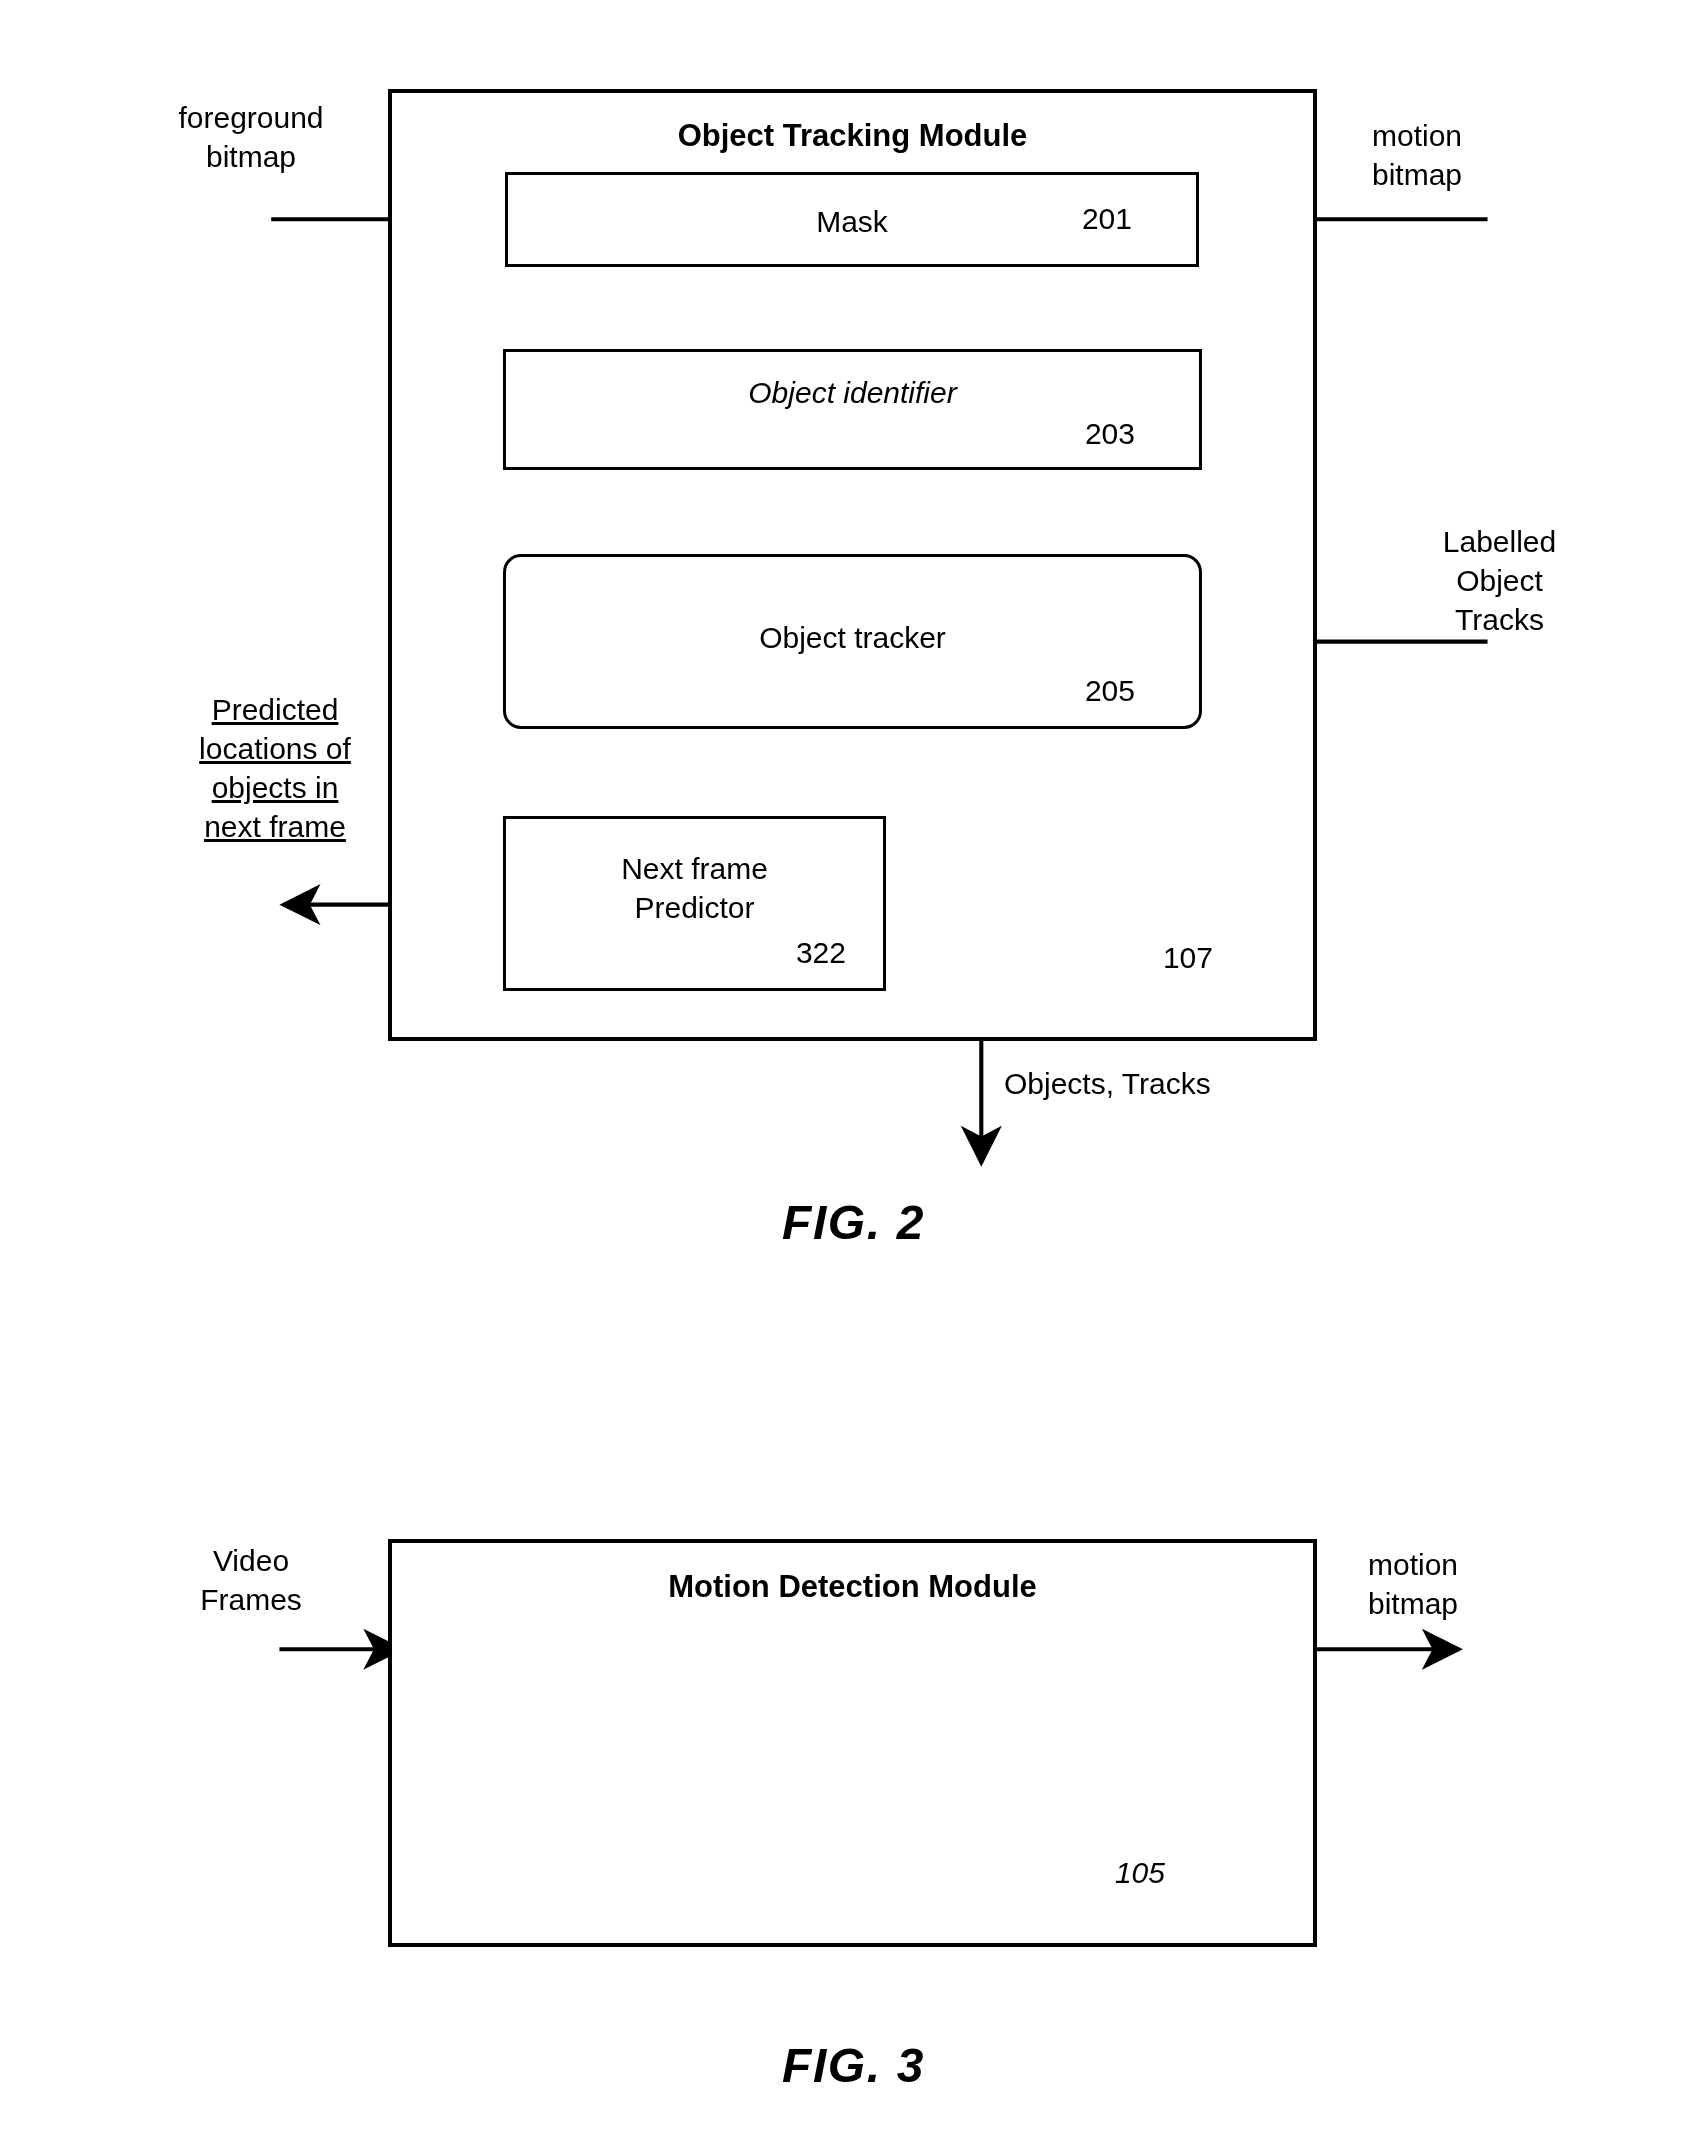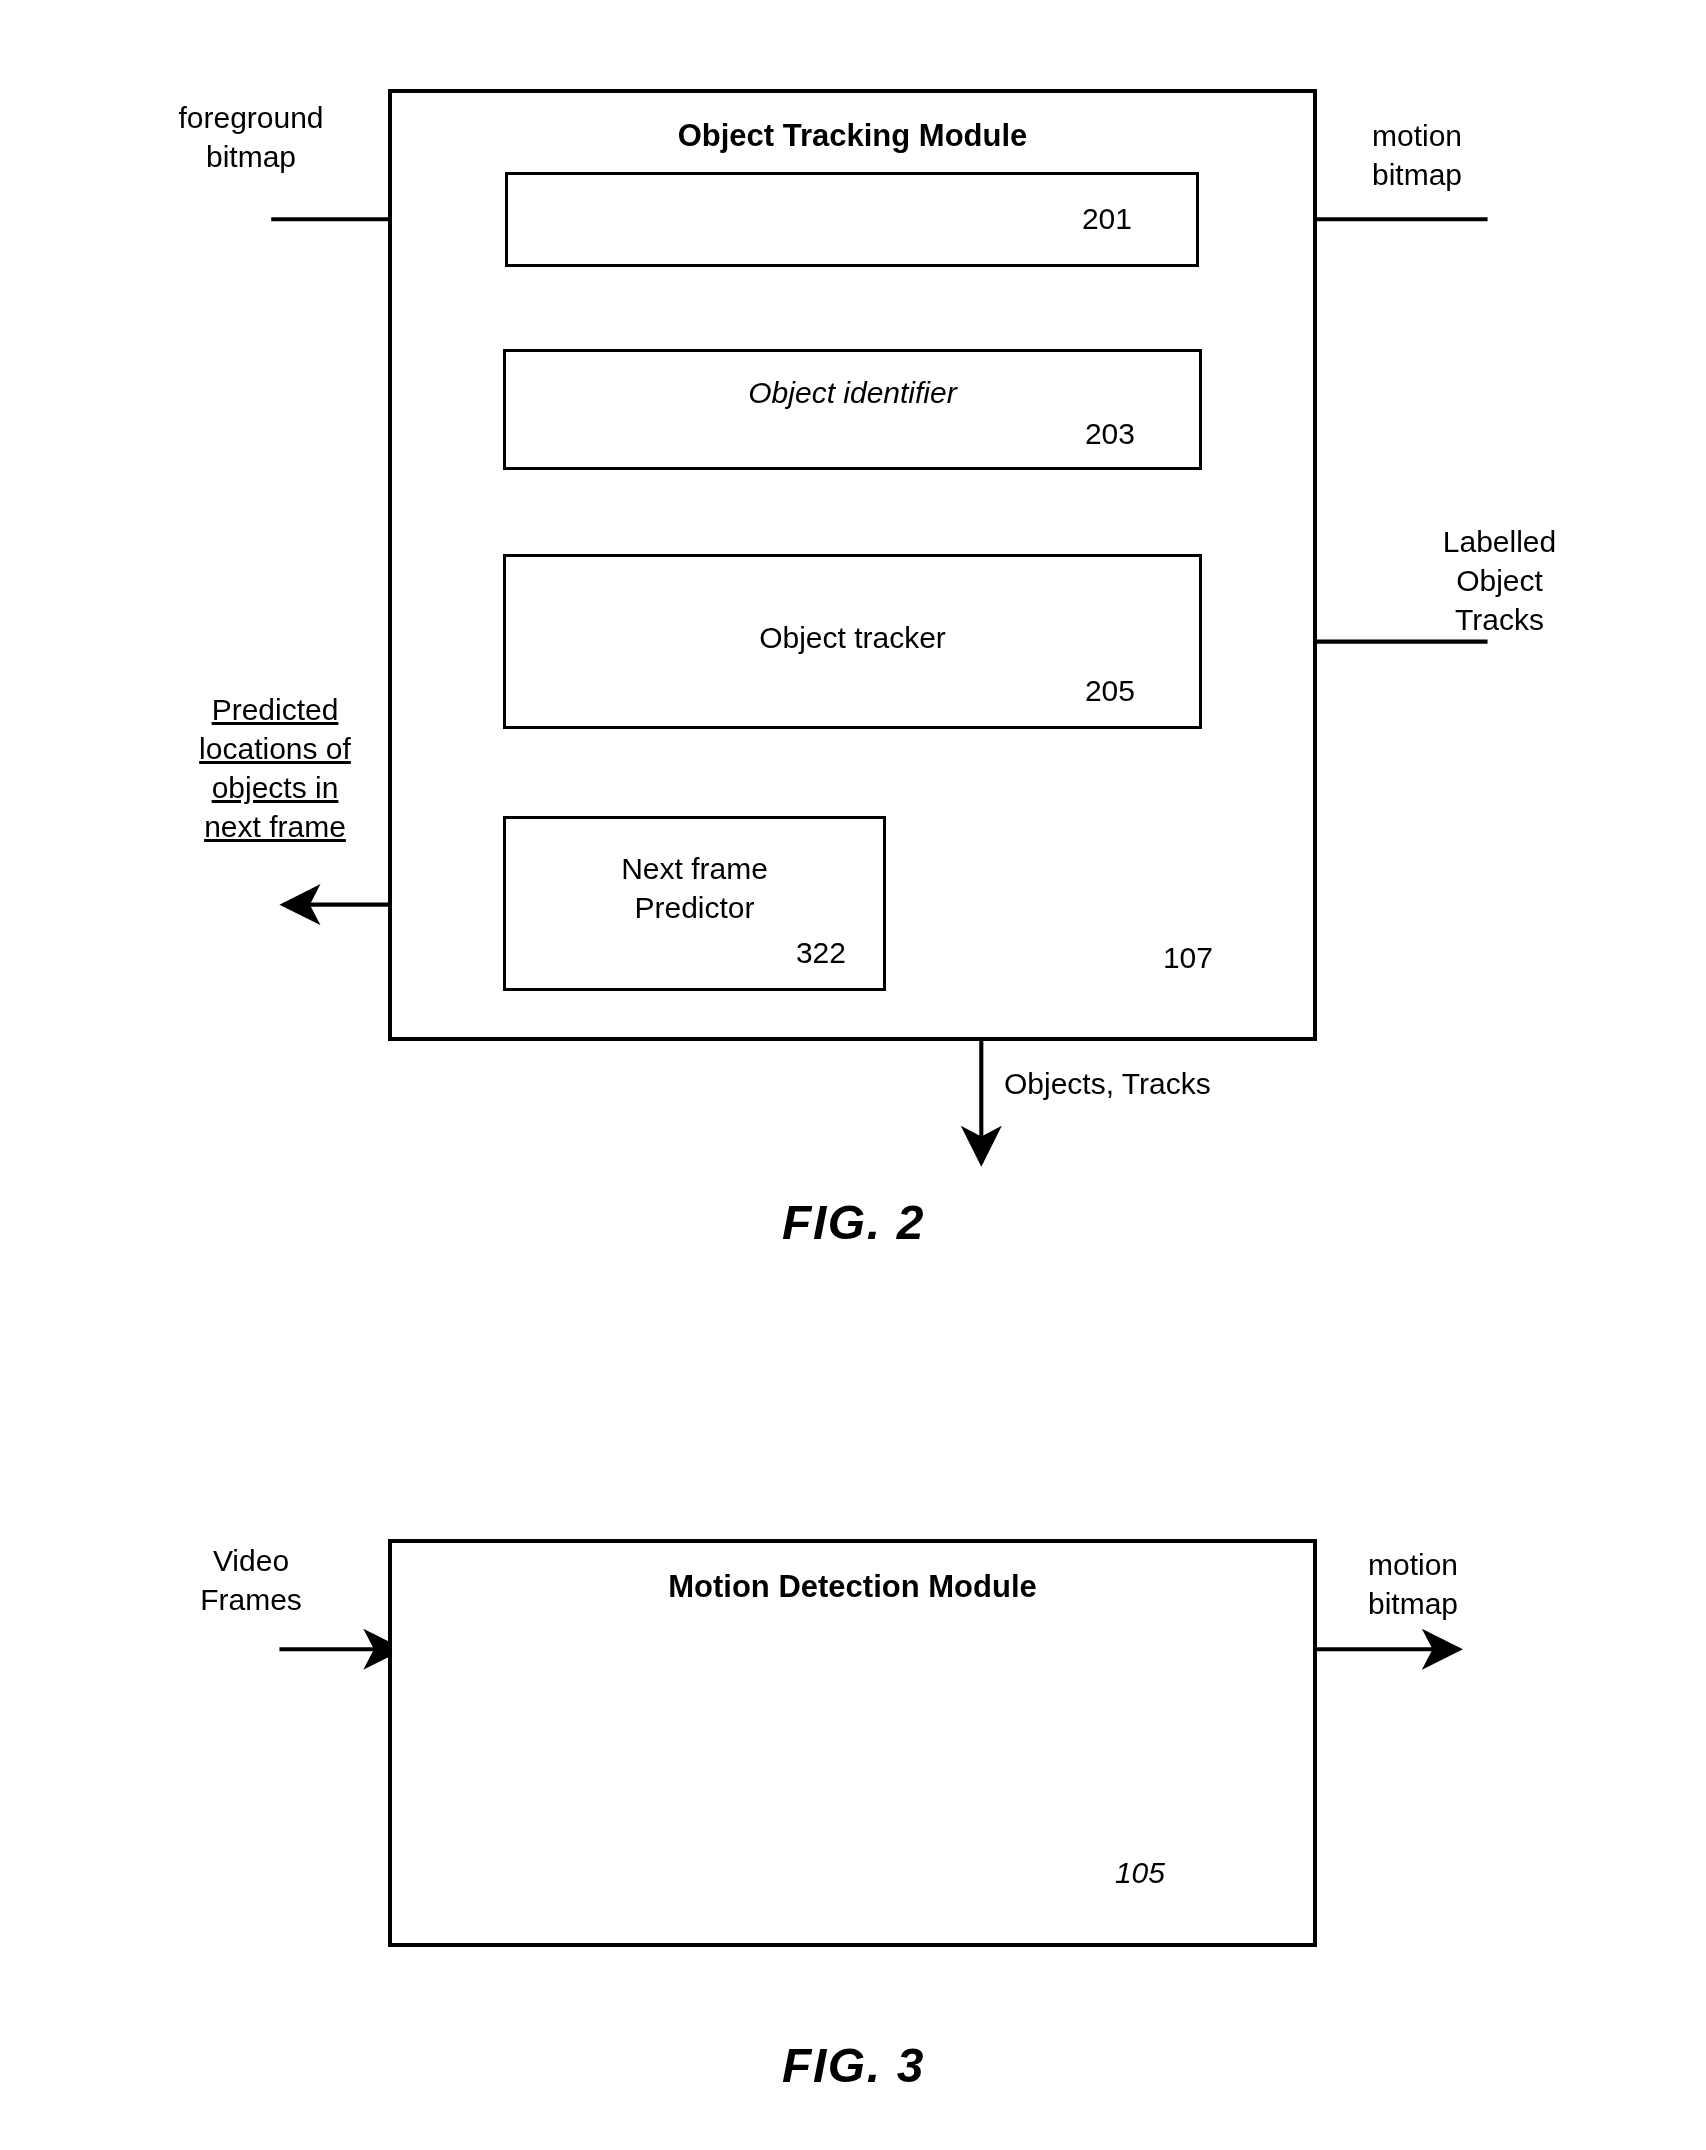--- a/index.html
+++ b/index.html
@@ -48,29 +48,30 @@
       <line x1="1598" y1="1992" x2="1775" y2="1992" marker-end="url(#ah)"></line>
     </g>
   </svg>
 
   <div class="box outer" style="left:388px;top:77px;width:929px;height:952px;">
     <div class="title" style="top:25px;">Object Tracking Module</div>
     <div class="num" style="right:100px;bottom:62px;">107</div>
   </div>
 
   <div class="box" style="left:505px;top:160px;width:694px;height:95px;">
+    <div class="lbl ctr" style="left:0;top:27px;width:100%;">Mask</div>
     <div class="num" style="right:64px;top:27px;">201</div>
   </div>
 
   <div class="box" style="left:503px;top:337px;width:699px;height:121px;">
     <div class="lbl ctr" style="left:0;top:21.4px;width:100%;font-style:italic;">Object identifier</div>
     <div class="num" style="right:64px;bottom:16.4px;">203</div>
   </div>
 
-  <div class="box" style="left:503px;top:542px;width:699px;height:175px;">
+  <div class="box" style="left:503px;top:542px;width:699px;height:175px;border-radius:18px;">
     <div class="lbl ctr" style="left:0;top:61px;width:100%;">Object tracker</div>
     <div class="num" style="right:64px;bottom:18px;">205</div>
   </div>
 
   <div class="box" style="left:503px;top:804px;width:383px;height:175px;">
     <div class="lbl ctr" style="left:0;top:30px;width:100%;">Next frame
 Predictor</div>
     <div class="num" style="right:37px;bottom:18px;">322</div>
   </div>
 

